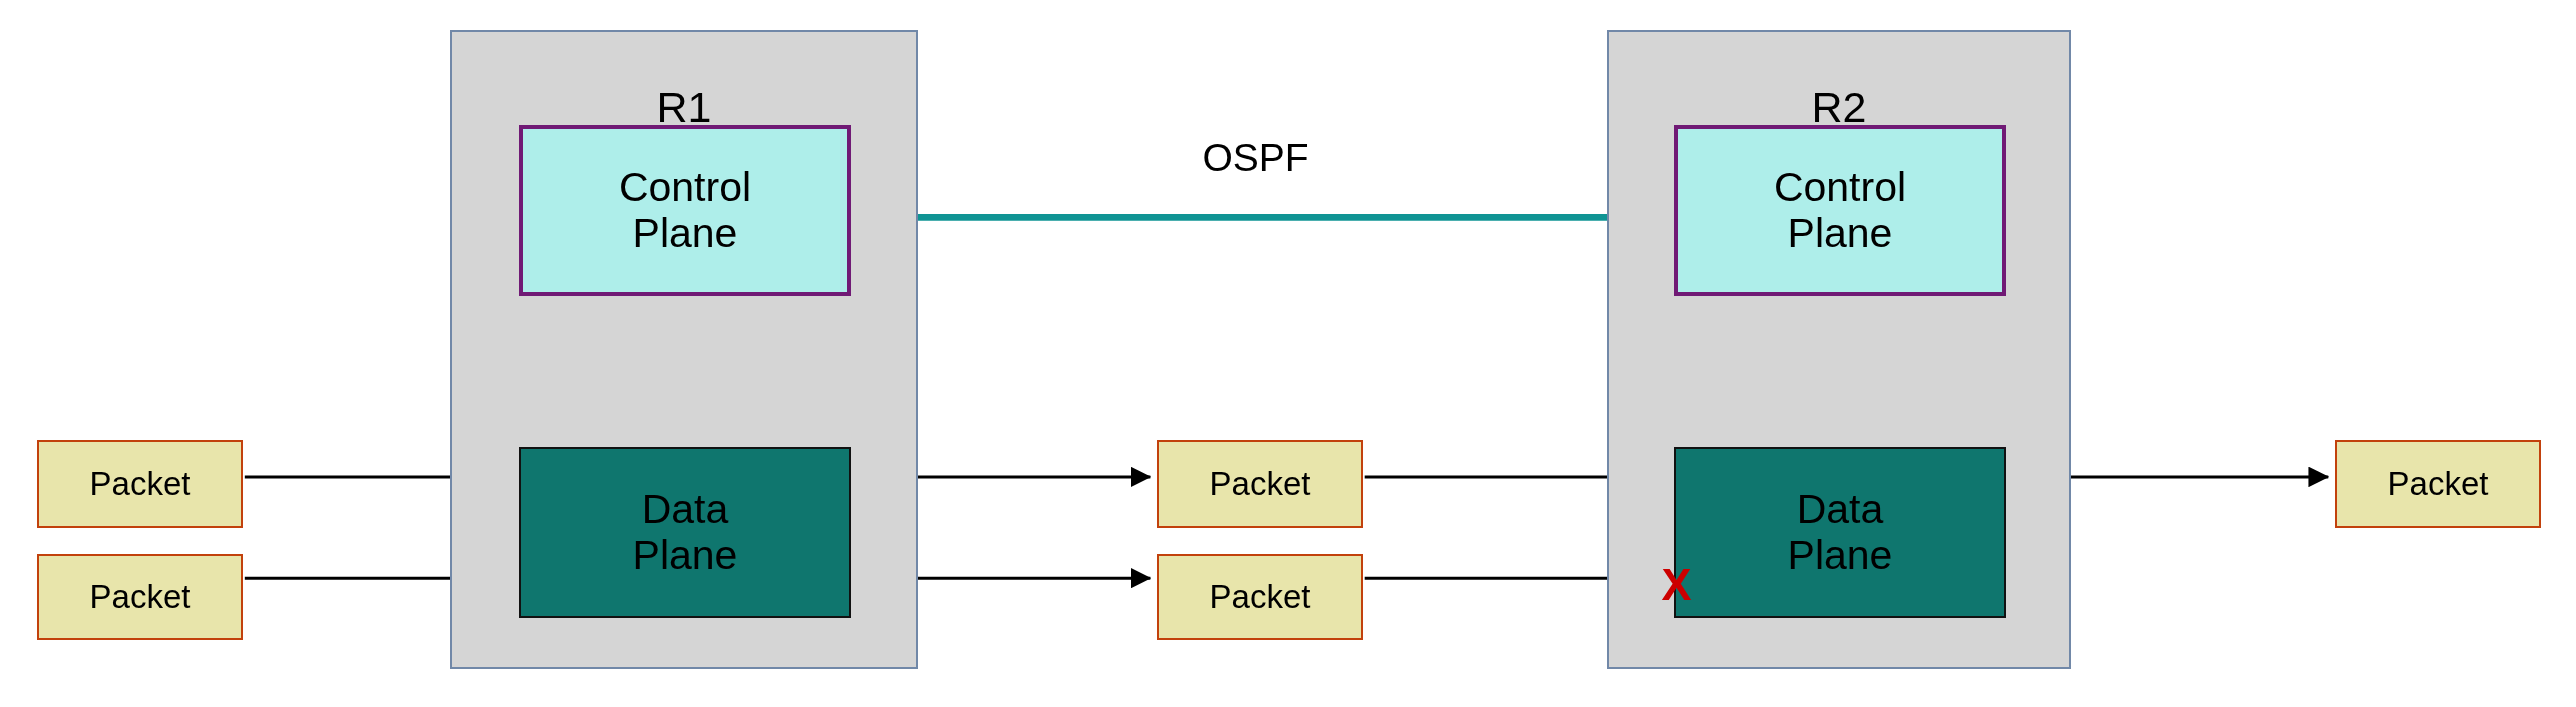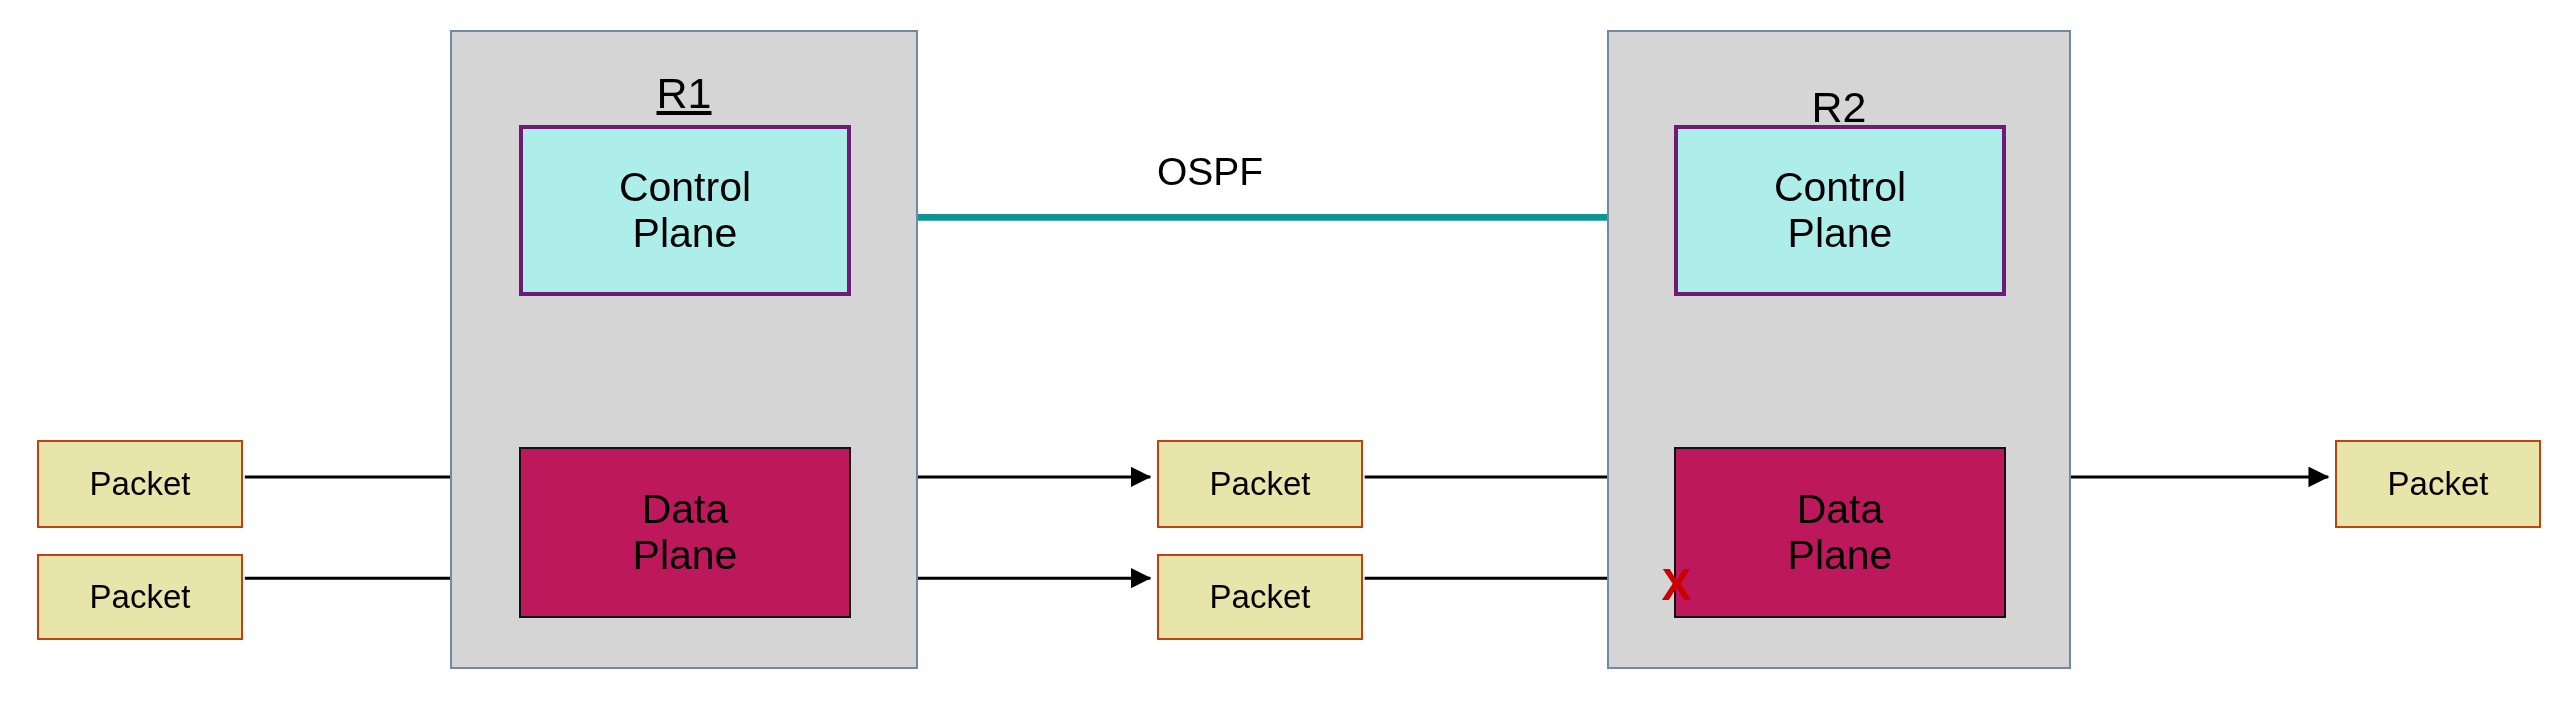--- a/index.html
+++ b/index.html
@@ -47,34 +47,34 @@
     text-align: center;
     font-size: 43px;
     color: #000000;
   }
   .control-plane {
     background: #aeeeea;
     border: 4px solid #701a75;
     font-size: 41px;
   }
   .data-plane {
-    background: #be185d;
+    background: #0f766e;
     border: 2px solid #111111;
     font-size: 41px;
   }
   .packet-box {
     background: #e8e5ab;
     border: 2px solid #c2410c;
     font-size: 33px;
   }
   .ospf-label {
     position: absolute;
     font-size: 39px;
     color: #000000;
-    margin-top: 14px;
+    text-align: center;
   }
   .x-mark {
     position: absolute;
     font-size: 45px;
     font-weight: bold;
     color: #cc0000;
     line-height: 1;
     text-align: center;
     font-family: "Liberation Sans", sans-serif;
   }
@@ -116,21 +116,21 @@
     <line x1="2043" y1="485" x2="2368" y2="485" stroke="#000000" stroke-width="3" marker-end="url(#arrow-black)"></line>
 
     <line x1="885" y1="221" x2="1683" y2="221" stroke="#0f9494" stroke-width="7" marker-start="url(#arrow-teal-start)" marker-end="url(#arrow-teal-end)"></line>
 
     <line x1="696" y1="301" x2="696" y2="450" stroke="#0f9494" stroke-width="7" marker-end="url(#arrow-teal-end)"></line>
 
     <line x1="1871" y1="301" x2="1871" y2="450" stroke="#0f9494" stroke-width="7" marker-end="url(#arrow-teal-end)"></line>
   </svg>
 
   <div class="node router-box" style="left:450px; top:29.5px; width:468px; height:639px;">
-    <div class="router-label" style="top:37px;text-decoration:underline;">R1</div>
+    <div class="router-label" style="top:51px;text-decoration:underline;">R1</div>
   </div>
 
   <div class="node control-plane" style="left:519px; top:125px; width:332px; height:171px;">
     <span>
       <span class="plane-text">Control</span>
       <span class="plane-text">Plane</span>
     </span>
   </div>
 
   <div class="node data-plane" style="left:519px; top:447px; width:332px; height:171px;">

